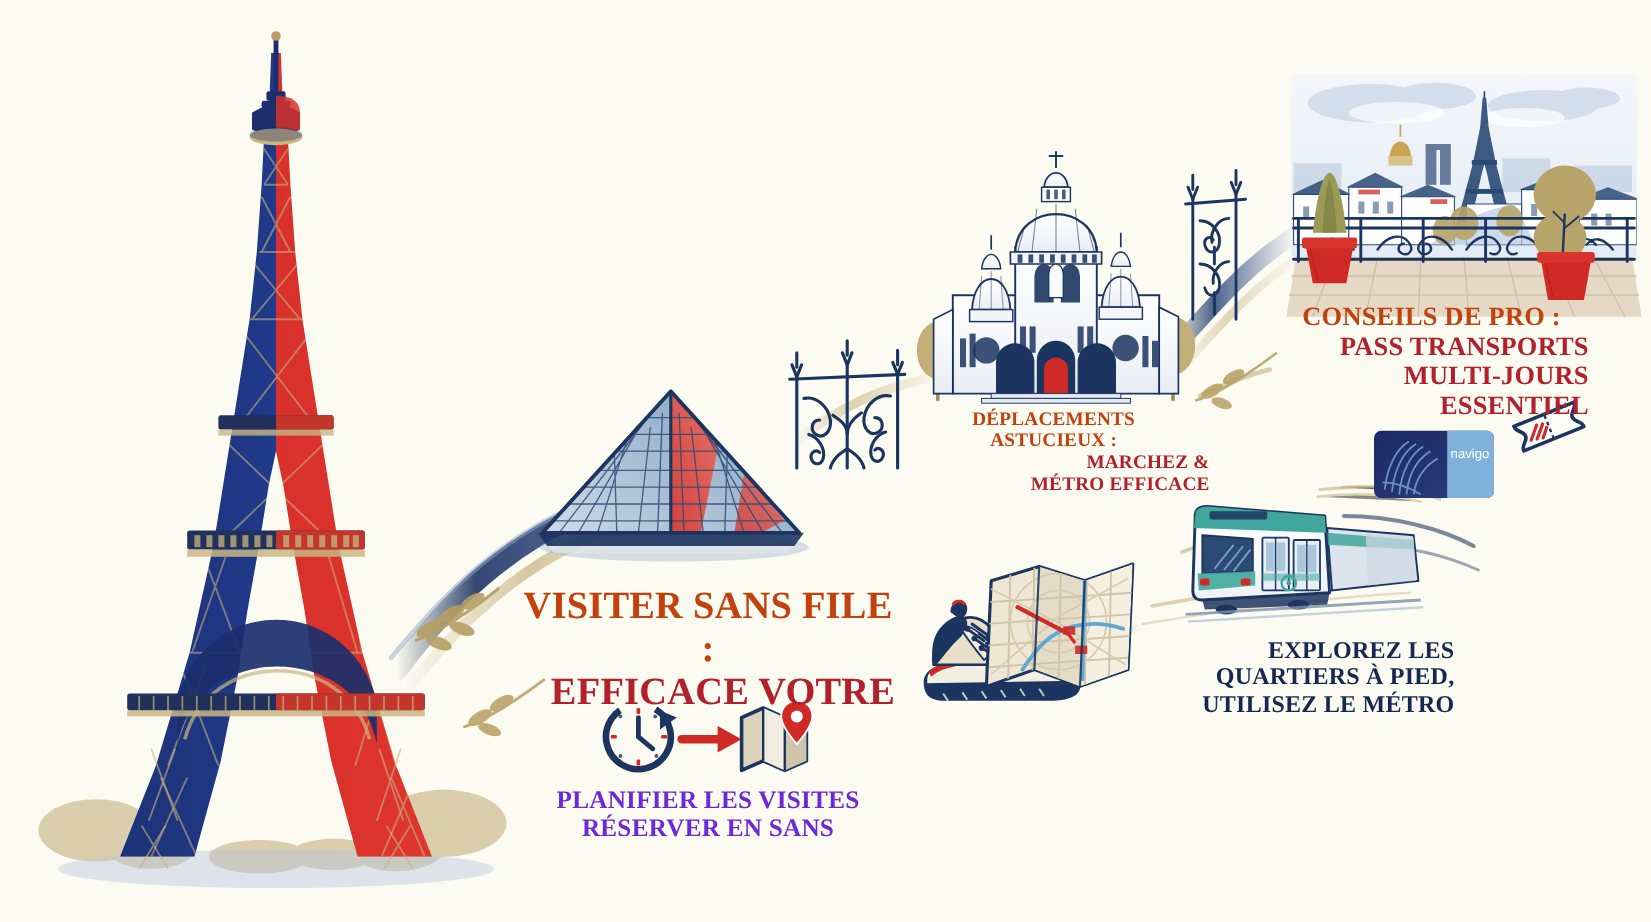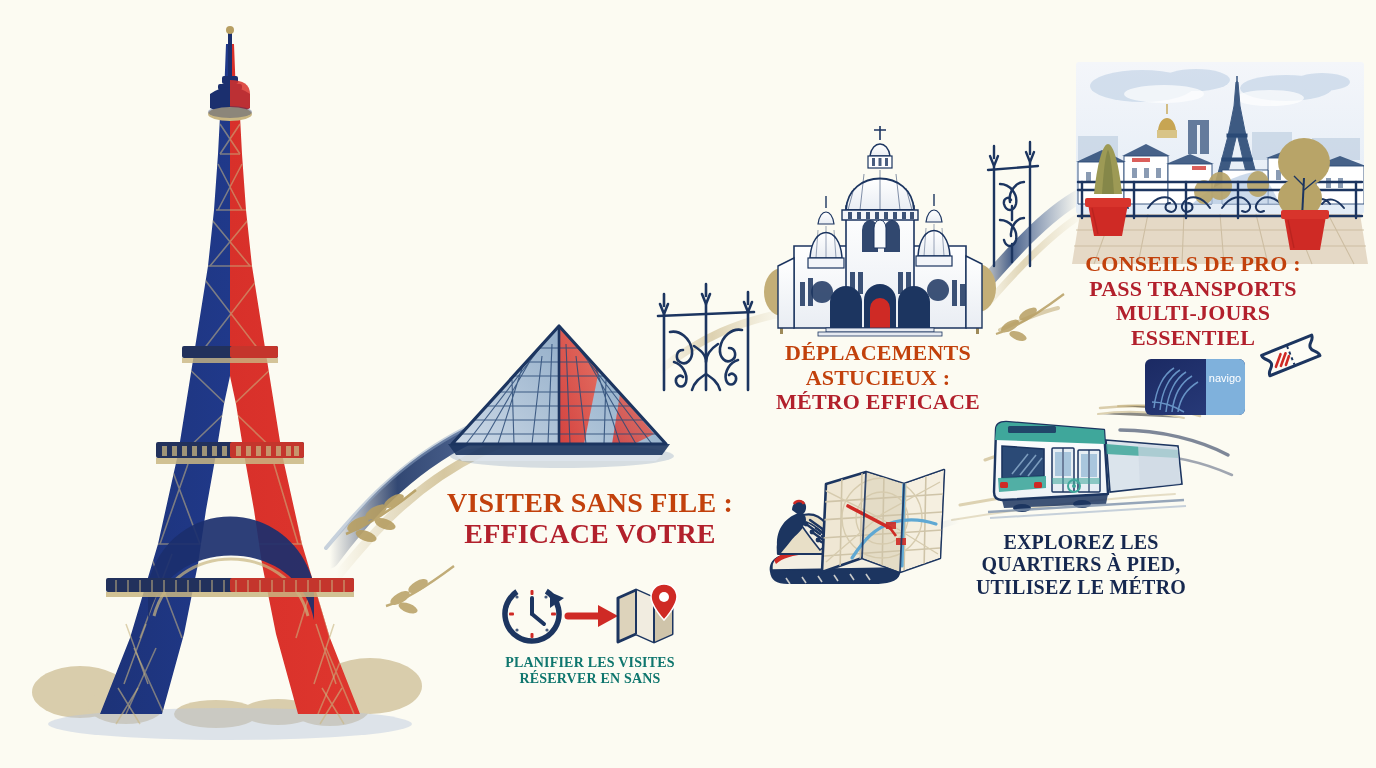--- a/index.html
+++ b/index.html
@@ -10,28 +10,28 @@
     position:relative;
   }
   #stage{position:absolute;inset:0;}
   .abs{position:absolute;}
   svg{display:block;overflow:visible;}
 
   
   .cap{position:absolute;text-align:center;line-height:1.12;
        letter-spacing:.2px;font-weight:bold;}
   .cap .navy{color:#c2410c;display:block;}
-  .cap .red{color:#b2202c;display:block;}
-
-  #cap-louvre{left:434px;top:487px;width:312px;font-size:28px;}
-  #cap-plan{left:434px;top:655px;width:312px;font-size:14px;color:#0f766e;}
+  .cap .red{color:#b2202c;display:block;text-align:right;}
+
+  #cap-louvre{left:434px;top:487px;width:312px;font-size:32px;}
+  #cap-plan{left:434px;top:655px;width:312px;font-size:21px;color:#6d28d9;}
   #cap-plan span{display:block;}
-  #cap-deplacement{left:748px;top:341px;width:260px;font-size:22px;}
+  #cap-deplacement{left:748px;top:341px;width:260px;font-size:16px;}
   #cap-explorez{left:950px;top:531px;width:262px;font-size:20px;color:#16284f;}
-  #cap-explorez span{display:block;}
+  #cap-explorez span{display:block;text-align:right;}
   #cap-conseils{left:1062px;top:252px;width:262px;font-size:22px;}
 </style>
 </head>
 <body>
 
 <div id="stage">
 
   <svg class="abs" style="left:0;top:0;" width="1376" height="768" viewBox="0 0 1376 768">
     <defs>
       <linearGradient id="gNavy" x1="0" y1="0" x2="1" y2="0">
@@ -787,20 +787,21 @@
   </div>
 
   <div class="cap" id="cap-plan">
     <span>PLANIFIER LES VISITES</span>
     <span>RÉSERVER EN SANS</span>
   </div>
 
   <div class="cap" id="cap-deplacement">
     <span class="navy">DÉPLACEMENTS</span>
     <span class="navy">ASTUCIEUX :</span>
+    <span class="red">MARCHEZ &amp;</span>
     <span class="red">MÉTRO EFFICACE</span>
   </div>
 
   <div class="cap" id="cap-explorez">
     <span>EXPLOREZ LES</span>
     <span>QUARTIERS À PIED,</span>
     <span>UTILISEZ LE MÉTRO</span>
   </div>
 
   <div class="cap" id="cap-conseils">

